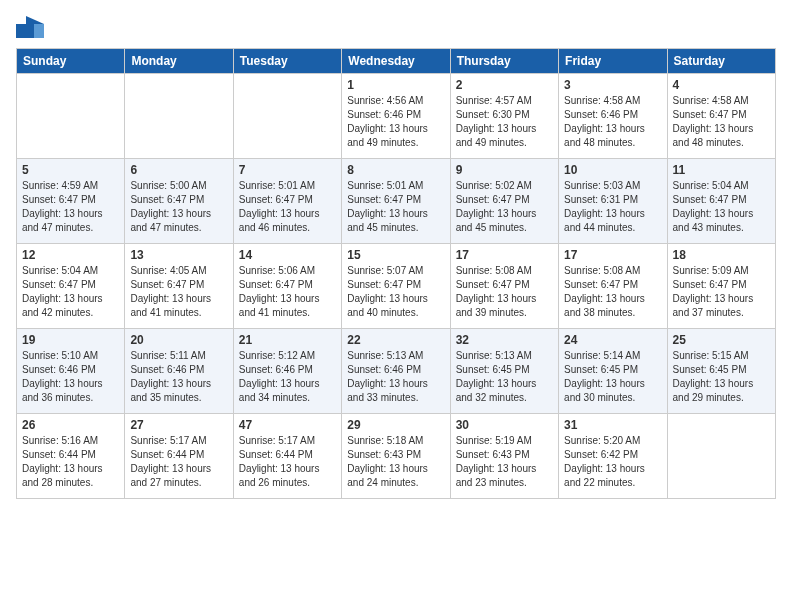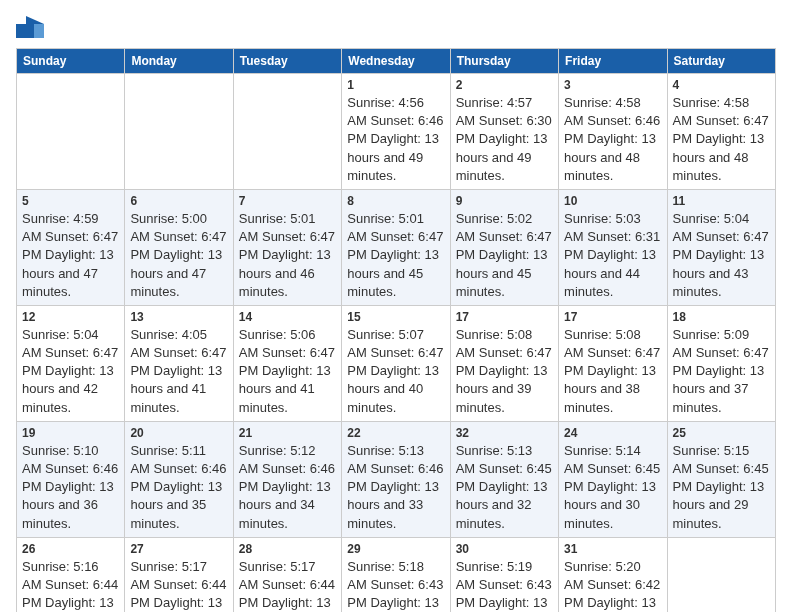--- a/index.html
+++ b/index.html
@@ -60,21 +60,21 @@
     .calendar-table tr:nth-child(odd) td {
       background-color: #fff;
     }
     .day-num {
       font-weight: bold;
       font-size: 12px;
       display: block;
       margin-bottom: 2px;
     }
     .day-detail {
-      font-size: 13px;
+      font-size: 10px;
       line-height: 1.4;
       color: #333;
     }
     .empty-cell { background-color: #fff !important; }
   </style>
 </head>
 <body>
 
 <div class="header">
   <div class="logo">
@@ -304,21 +304,21 @@
 and 28 minutes.</div>
         </td>
         <td>
           <span class="day-num">27</span>
           <div class="day-detail">Sunrise: 5:17 AM
 Sunset: 6:44 PM
 Daylight: 13 hours
 and 27 minutes.</div>
         </td>
         <td>
-          <span class="day-num">28</span>
+          <span class="day-num">47</span>
           <div class="day-detail">Sunrise: 5:17 AM
 Sunset: 6:44 PM
 Daylight: 13 hours
 and 26 minutes.</div>
         </td>
         <td>
           <span class="day-num">29</span>
           <div class="day-detail">Sunrise: 5:18 AM
 Sunset: 6:43 PM
 Daylight: 13 hours

